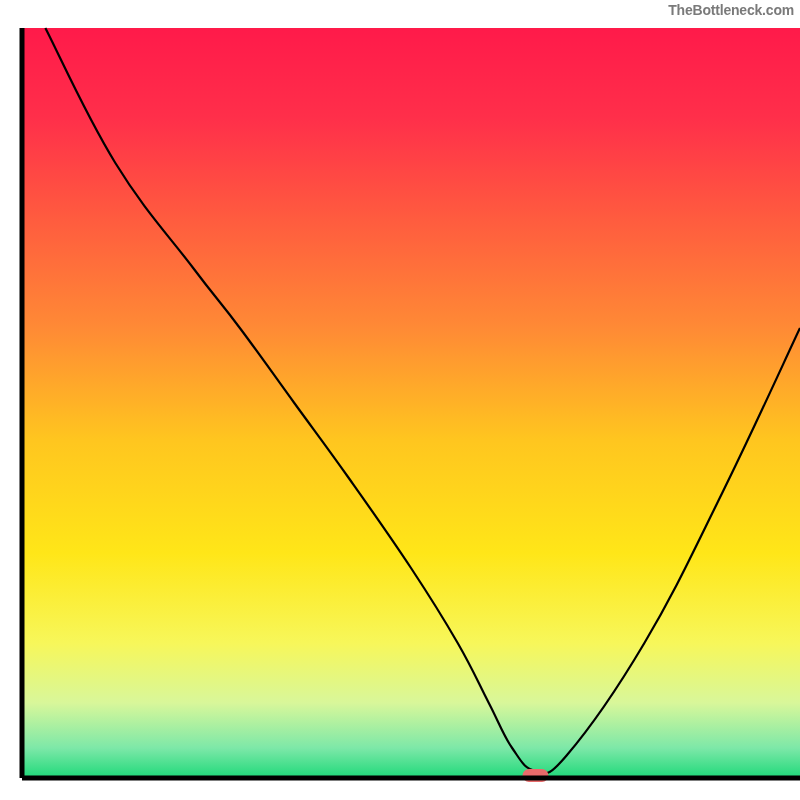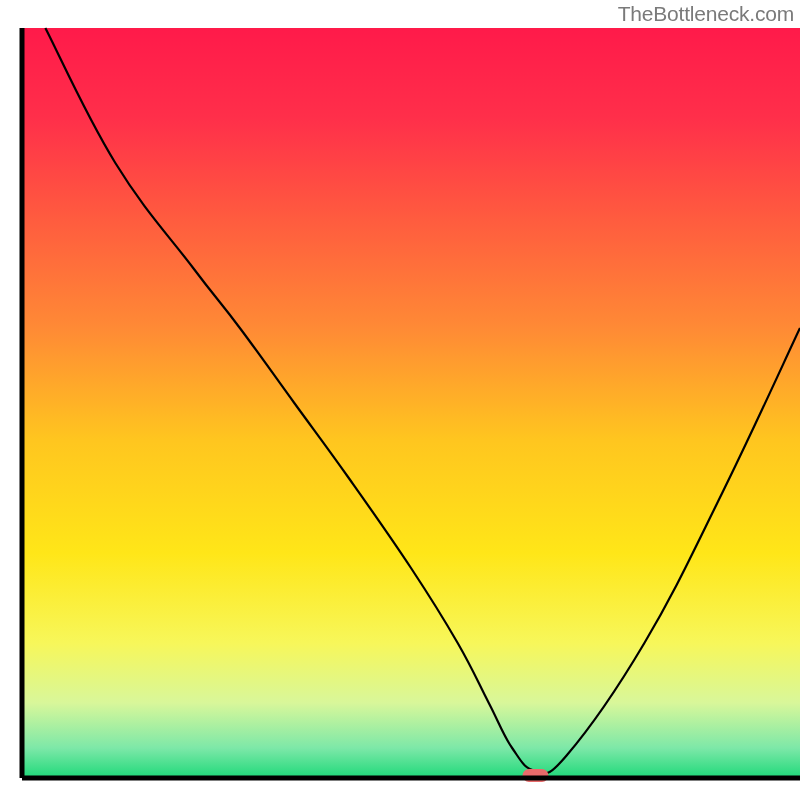--- a/index.html
+++ b/index.html
@@ -15,22 +15,22 @@
     position: absolute;
     left: 0;
     top: 0;
     width: 800px;
     height: 800px;
   }
   .watermark {
     position: absolute;
     top: 2px;
     right: 6px;
-    font-size: 21px;
-    font-weight: normal;
+    font-size: 14px;
+    font-weight: bold;
     color: #7a7a7a;
     font-family: Arial, sans-serif;
     letter-spacing: -0.2px;
   }
 </style>
 </head>
 <body>
 
 <div class="chart-container">
   <svg id="chart-svg" width="800" height="800" viewBox="0 0 800 800">

